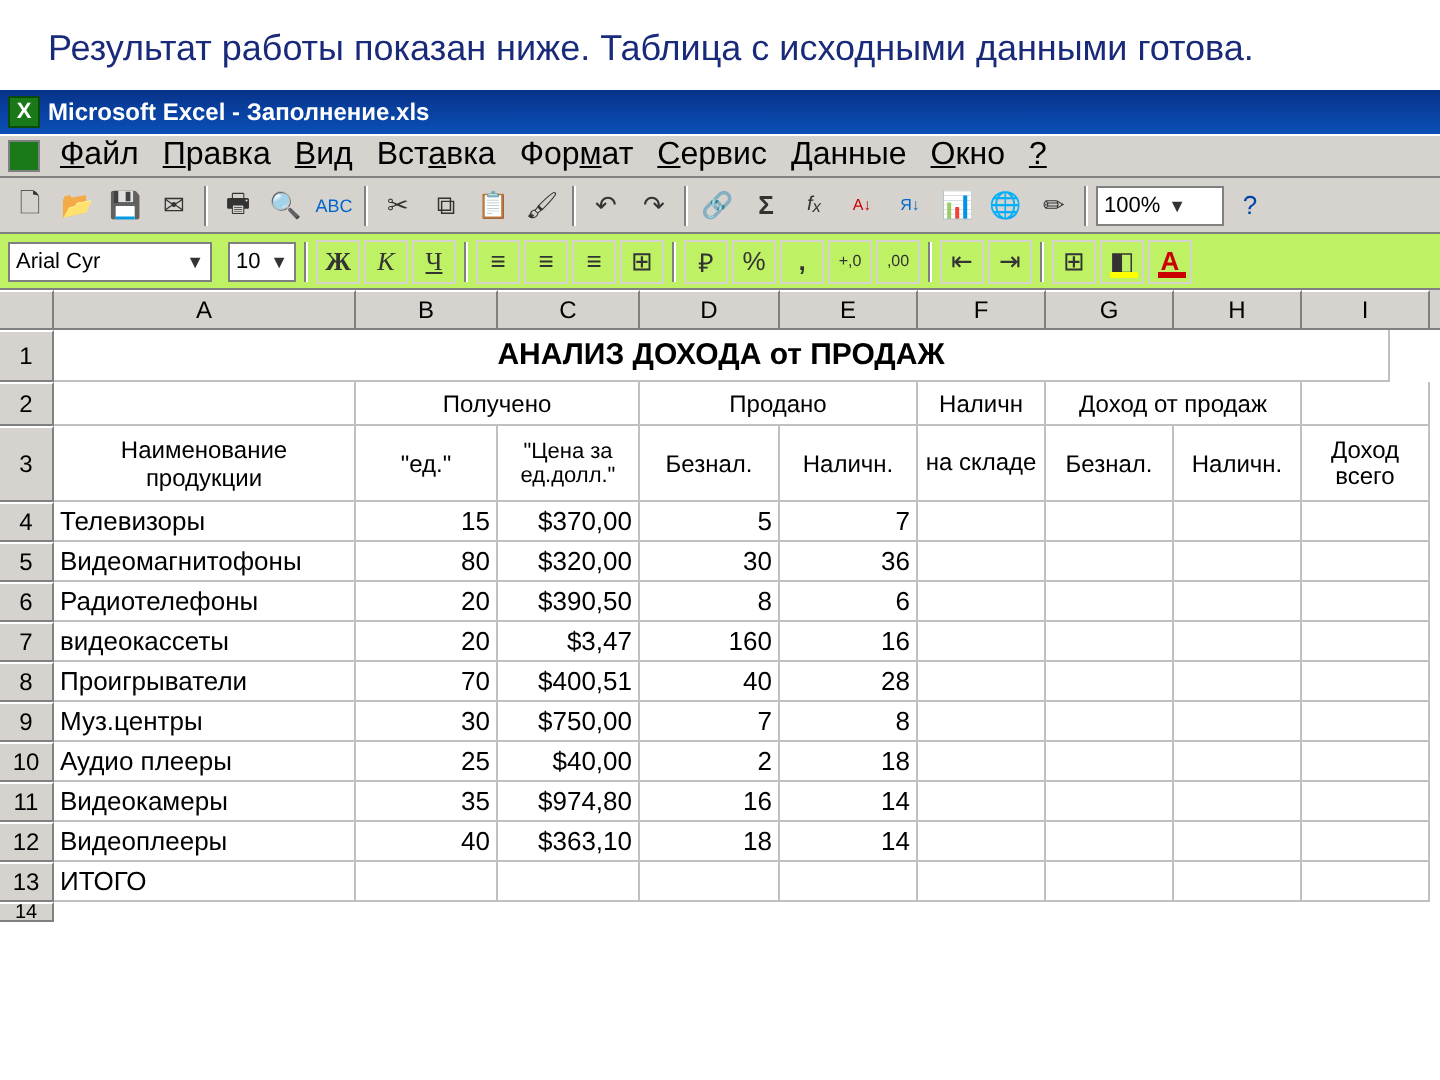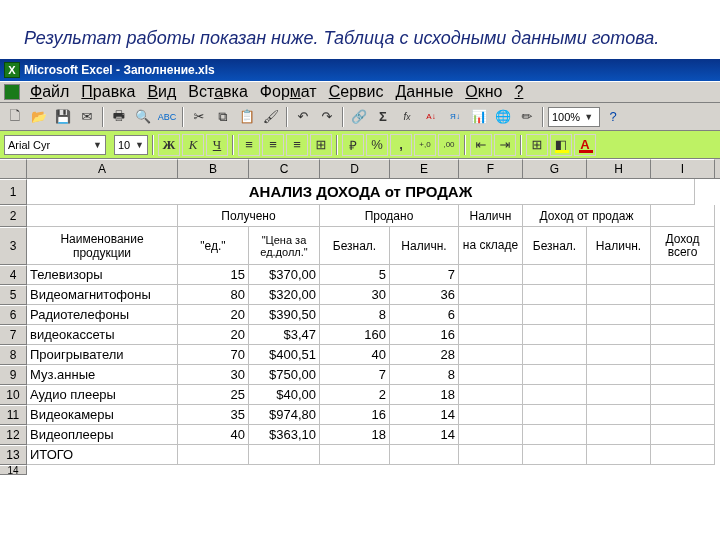--- a/index.html
+++ b/index.html
@@ -1,17 +1,17 @@
 <!DOCTYPE html>
 <html><head>
 <meta charset="utf-8">
 <style>
   * { box-sizing: border-box; margin: 0; padding: 0; }
   body { font-family: Tahoma, Arial, sans-serif; font-size: 11px; background: #fff; width: 720px; height: 540px; overflow: hidden; }
-  .caption { padding: 28px 20px 10px 24px; font-size: 18px; color: #1a2a7a; font-style: italic; }
+  .caption { padding: 14px 20px 10px 24px; font-size: 18px; color: #1a2a7a; }
   .titlebar { background: linear-gradient(#07338a,#0a50b8); color: #fff; height: 22px; display: flex; align-items: center; padding: 0 4px; font-size: 12px; font-weight: bold; }
   .titlebar .xicon { width: 16px; height: 16px; background: #1a7a1a; color: #fff; display: flex; align-items: center; justify-content: center; font-weight: bold; font-size: 11px; margin-right: 4px; border: 1px solid #0a4a0a; }
   .menubar { background: #d6d3ce; border-top: 1px solid #fff; border-bottom: 1px solid #808080; height: 22px; display: flex; align-items: center; padding: 0 2px; }
   .menubar .sysicon { width: 16px; height: 16px; background: #1a7a1a; margin: 0 4px 0 2px; border: 1px solid #808080; }
   .menubar span { padding: 2px 6px; font-size: 16px; cursor: default; }
   .menubar span u { text-decoration: underline; }
   .toolbar { background: #d6d3ce; border-bottom: 1px solid #808080; height: 28px; display: flex; align-items: center; padding: 0 4px; gap: 2px; }
   .tbtn { width: 22px; height: 22px; border: 1px solid #d6d3ce; display: flex; align-items: center; justify-content: center; font-size: 13px; color: #333; cursor: default; }
   .sep { width: 2px; height: 20px; border-left: 1px solid #808080; border-right: 1px solid #fff; margin: 0 2px; }
   .tcombo { height: 20px; border: 1px solid #808080; background: #fff; display: flex; align-items: center; padding: 0 3px; font-size: 11px; }
@@ -80,21 +80,21 @@
   <div class="sep"></div>
   <div class="tbtn">🔗</div>
   <div class="tbtn" style="font-weight:bold">Σ</div>
   <div class="tbtn" style="font-style:italic;font-size:10px">f<sub>x</sub></div>
   <div class="tbtn" style="font-size:8px;color:#c00">А↓</div>
   <div class="tbtn" style="font-size:8px;color:#06c">Я↓</div>
   <div class="tbtn">📊</div>
   <div class="tbtn">🌐</div>
   <div class="tbtn">✏</div>
   <div class="sep"></div>
-  <div class="tcombo" style="width:52px">
+  <div class="tcombo" style="width:64px">
       <span>100%</span>
       <span class="arrow">▼</span>
     </div>
   <div class="tbtn" style="color:#04a">?</div>
 </div>
 
 <div class="fmt-bar">
   <div class="tcombo fontbox">
       <span>Arial Cyr</span>
       <span class="arrow" style="margin-left:auto">▼</span>
@@ -225,21 +225,21 @@
         <div class="cell wC right">$400,51</div>
         <div class="cell wD right">40</div>
         <div class="cell wE right">28</div>
         <div class="cell wF right"></div>
         <div class="cell wG right"></div>
         <div class="cell wH right"></div>
         <div class="cell wI right"></div>
       </div>
       <div class="row" style="height: 20px;">
         <div class="rowhead">9</div>
-        <div class="cell wA">Муз.анные</div>
+        <div class="cell wA">Муз.центры</div>
         <div class="cell wB right">30</div>
         <div class="cell wC right">$750,00</div>
         <div class="cell wD right">7</div>
         <div class="cell wE right">8</div>
         <div class="cell wF right"></div>
         <div class="cell wG right"></div>
         <div class="cell wH right"></div>
         <div class="cell wI right"></div>
       </div>
       <div class="row" style="height: 20px;">

